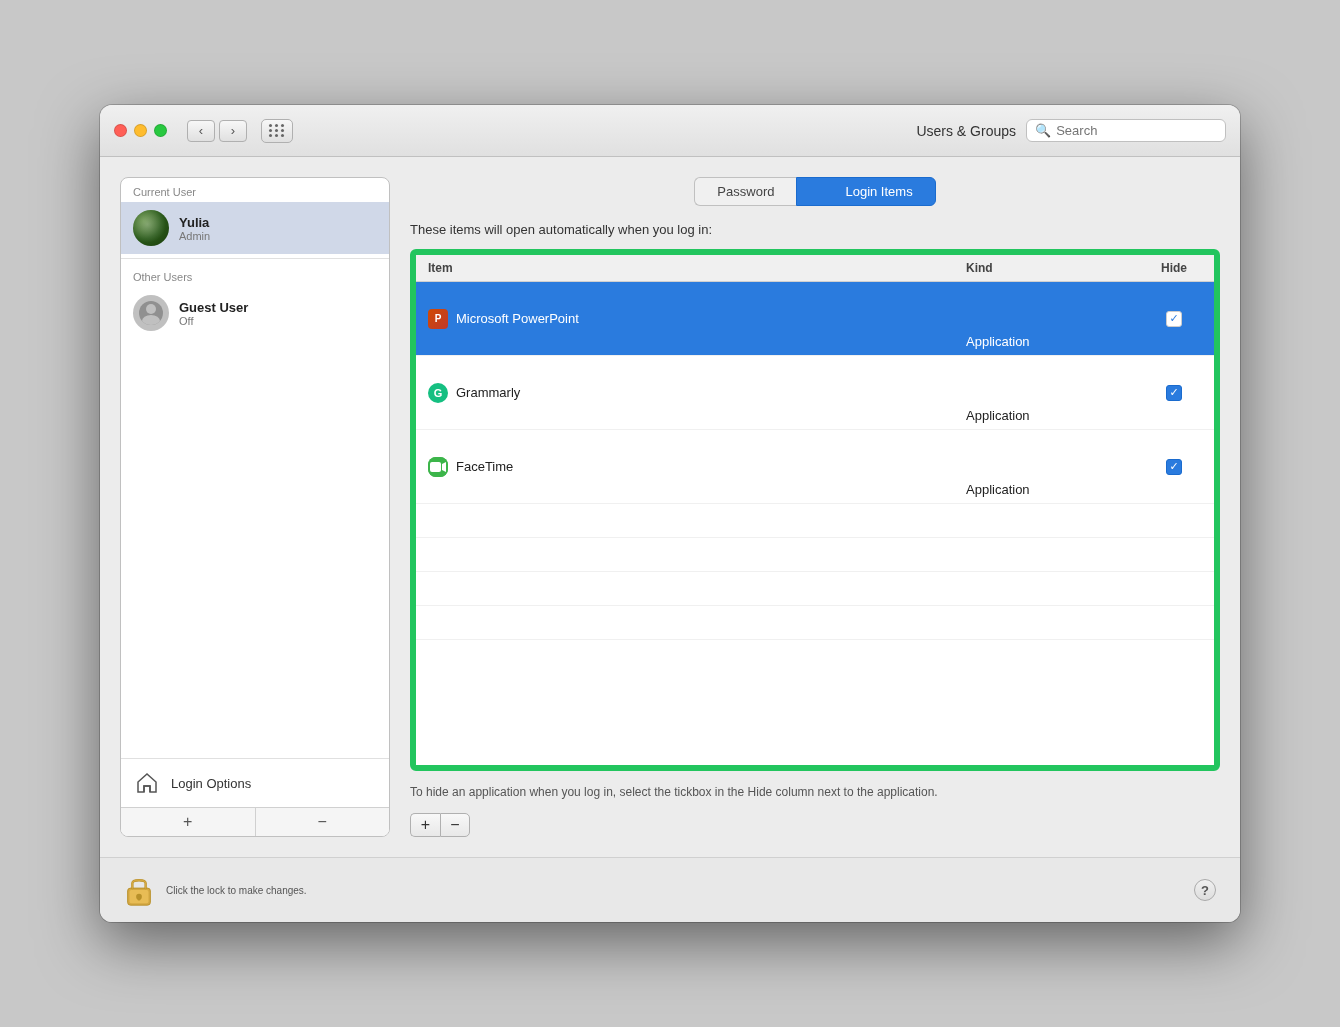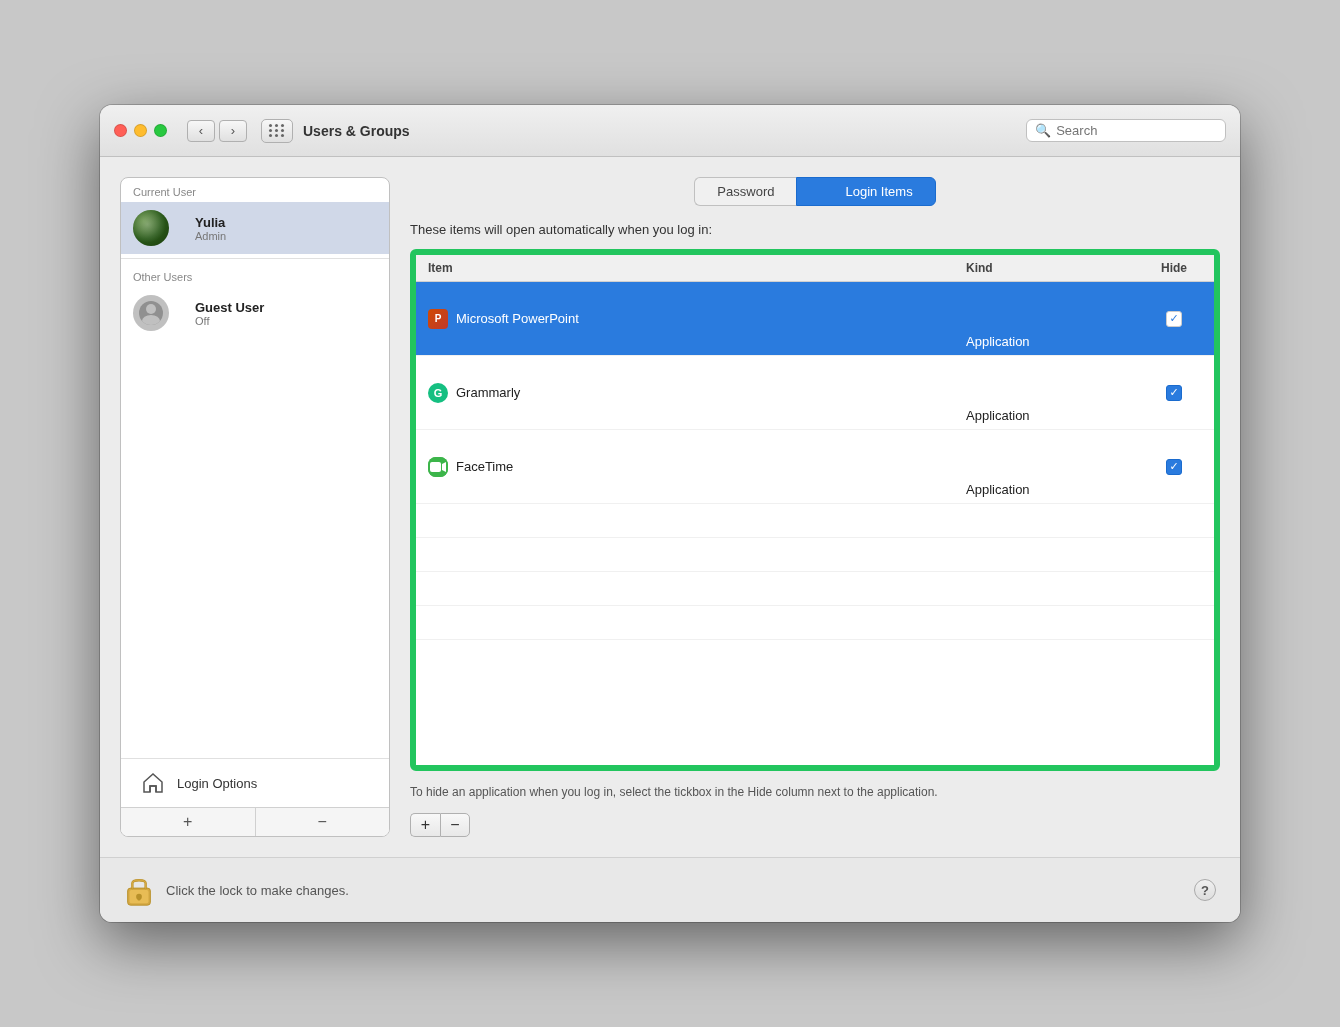--- a/index.html
+++ b/index.html
@@ -91,23 +91,23 @@
 
     .grid-dot {
       width: 3px;
       height: 3px;
       background: #666;
       border-radius: 50%;
     }
 
     .window-title {
       flex: 1;
-      text-align: left;
+      text-align: right;
       font-size: 14px;
-      font-weight: 700;
+      font-weight: 400;
       color: #333;
     }
 
     .search-box {
       display: flex;
       align-items: center;
       background: white;
       border: 1px solid #c0c0c0;
       border-radius: 6px;
       padding: 3px 8px;
@@ -152,21 +152,21 @@
     .sidebar-section-label {
       font-size: 11px;
       color: #888;
       padding: 8px 12px 4px 12px;
       font-weight: 500;
     }
 
     .sidebar-item {
       display: flex;
       align-items: center;
-      gap: 26px;
+      gap: 10px;
       padding: 8px 12px;
       cursor: pointer;
     }
 
     .sidebar-item.selected {
       background: #d0d8e8;
     }
 
     .avatar-yulia {
       background: radial-gradient(circle at 30% 30%, #5a8a3a, #2a5a1a, #1a3a0a);
@@ -245,21 +245,21 @@
       background: #e0e0e0;
       margin: 4px 0;
     }
 
     .sidebar-spacer { flex: 1; }
 
     .login-options-item {
       display: flex;
       align-items: center;
       gap: 10px;
-      padding: 10px 18px;
+      padding: 10px 12px;
       cursor: pointer;
       border-top: 1px solid #e0e0e0;
     }
 
     .house-icon {
       width: 28px;
       height: 28px;
       display: flex;
       align-items: center;
       justify-content: center;
@@ -541,21 +541,21 @@
       align-items: center;
       cursor: pointer;
     }
 
     .lock-icon-svg {
       width: 30px;
       height: 36px;
     }
 
     .lock-text {
-      font-size: 13px;
+      font-size: 10px;
       color: #555;
     }
 
     .help-btn {
       margin-left: auto;
       width: 22px;
       height: 22px;
       border-radius: 50%;
       border: 1px solid #aaa;
       background: linear-gradient(to bottom, #f0f0f0, #ddd);

